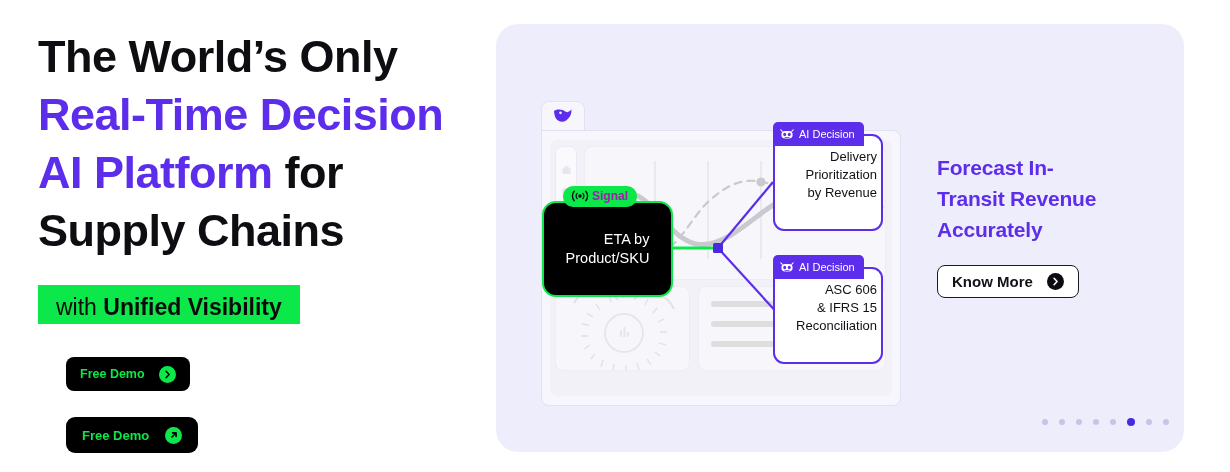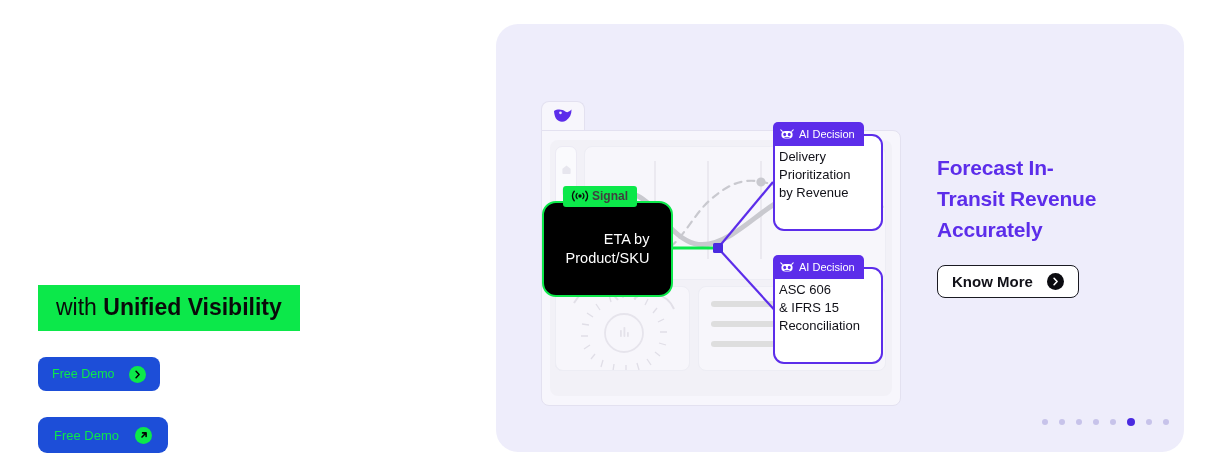--- a/index.html
+++ b/index.html
@@ -32,38 +32,39 @@
     letter-spacing: -0.5px;
     color: #0d0d12;
   }
   .headline .accent { color: #5c2dea; }
 
   .highlight-band {
     position: absolute;
     left: 38px;
     top: 285px;
     background: #0ce84a;
-    padding: 8px 18px 9px 18px;
+    padding: 8px 18px 2px 18px;
     font-size: 23px;
     line-height: 29px;
     color: #0a0a0a;
     font-weight: 500;
     white-space: nowrap;
   }
   .highlight-band b { font-weight: 700; }
 
   .demo-btn {
     position: absolute;
     display: inline-flex;
     align-items: center;
-    background: #1d4ed8;
+    background: #000000;
     color: #0ce84a;
-    font-weight: 400;
+    font-weight: 700;
     border: none;
     cursor: pointer;
+    margin-left: 28px;
   }
   .demo-btn-1 {
     left: 38px;
     top: 357px;
     height: 34px;
     border-radius: 8px;
     padding: 0 14px;
     font-size: 12.5px;
     gap: 14px;
   }
@@ -209,42 +210,42 @@
     line-height: 19px;
     font-weight: 400;
     z-index: 6;
     box-sizing: border-box;
   }
   .signal-badge {
     position: absolute;
     left: 563px;
     top: 186px;
     background: #0ce84a;
-    color: #404040;
+    color: #a21caf;
     font-size: 12px;
     font-weight: 600;
     padding: 3px 9px 4px 8px;
-    border-radius: 3px;
+    border-radius: 10px;
     display: inline-flex;
     align-items: center;
     gap: 3px;
     z-index: 7;
     white-space: nowrap;
   }
   .signal-badge svg { display:block; }
 
   
   .ai-card {
     position: absolute;
     width: 110px;
     background: #ffffff;
     border: 2px solid #5c2dea;
     border-radius: 11px;
     z-index: 6;
-    text-align: left;
+    text-align: right;
     color: #111118;
     font-size: 13px;
     line-height: 18px;
     padding: 12px 4px 10px;
     box-sizing: border-box;
   }
   .ai-card-1 { left: 773px; top: 134px; height: 97px; }
   .ai-card-2 { left: 773px; top: 267px; height: 97px; }
   .ai-tag {
     position: absolute;
@@ -329,20 +330,26 @@
     align-items: center;
     justify-content: center;
     flex: none;
   }
 </style>
 </head>
 <body>
 
 <div class="hero">
 
+  <div class="headline">
+    <div>The World’s Only</div>
+    <div class="accent">Real-Time Decision</div>
+    <div><span class="accent">AI Platform</span><span> for</span></div>
+    <div>Supply Chains</div>
+  </div>
 
   <div class="highlight-band">
     <span>with </span><b>Unified Visibility</b>
   </div>
 
   <button class="demo-btn demo-btn-1">
     <span>Free Demo</span>
     <span class="circ-icon">
       <svg width="9" height="9" viewBox="0 0 10 10">
           <path d="M3.4 1.4 L6.8 5 L3.4 8.6" stroke="#020202" stroke-width="1.7" fill="none" stroke-linecap="round" stroke-linejoin="round"></path>

